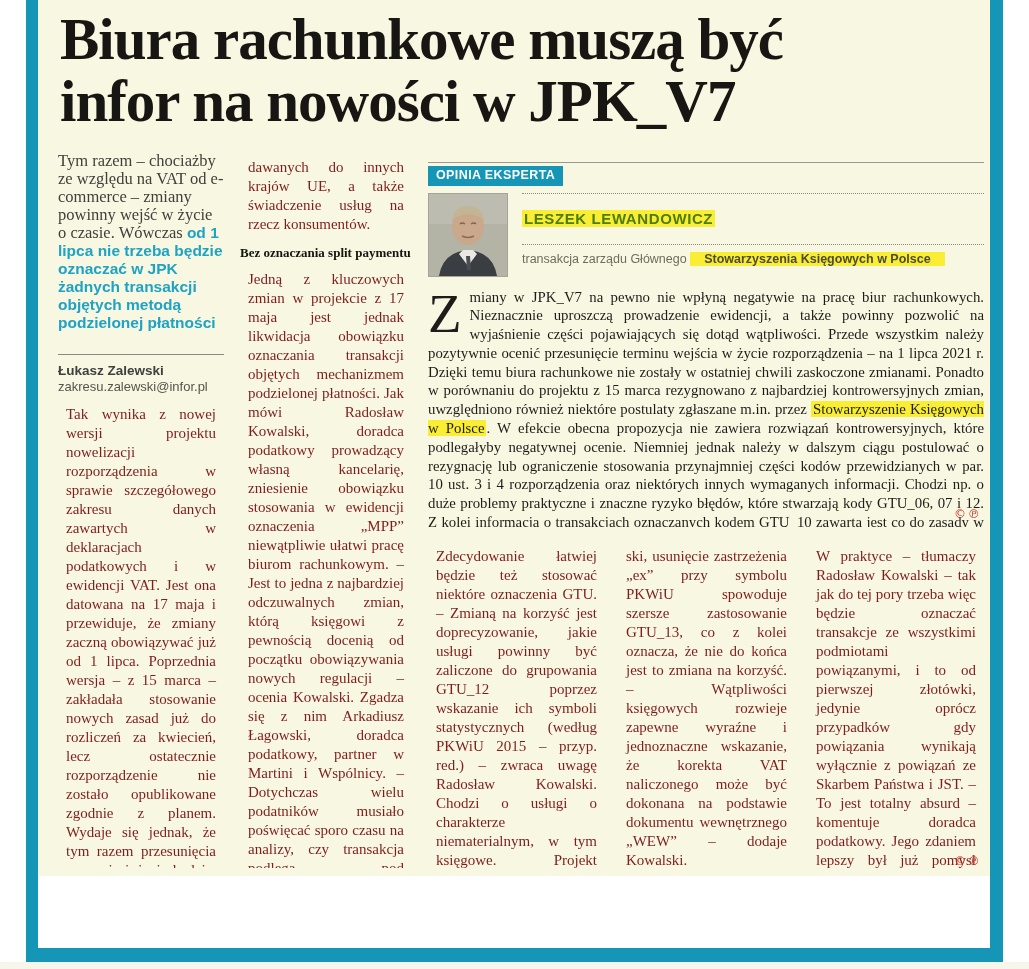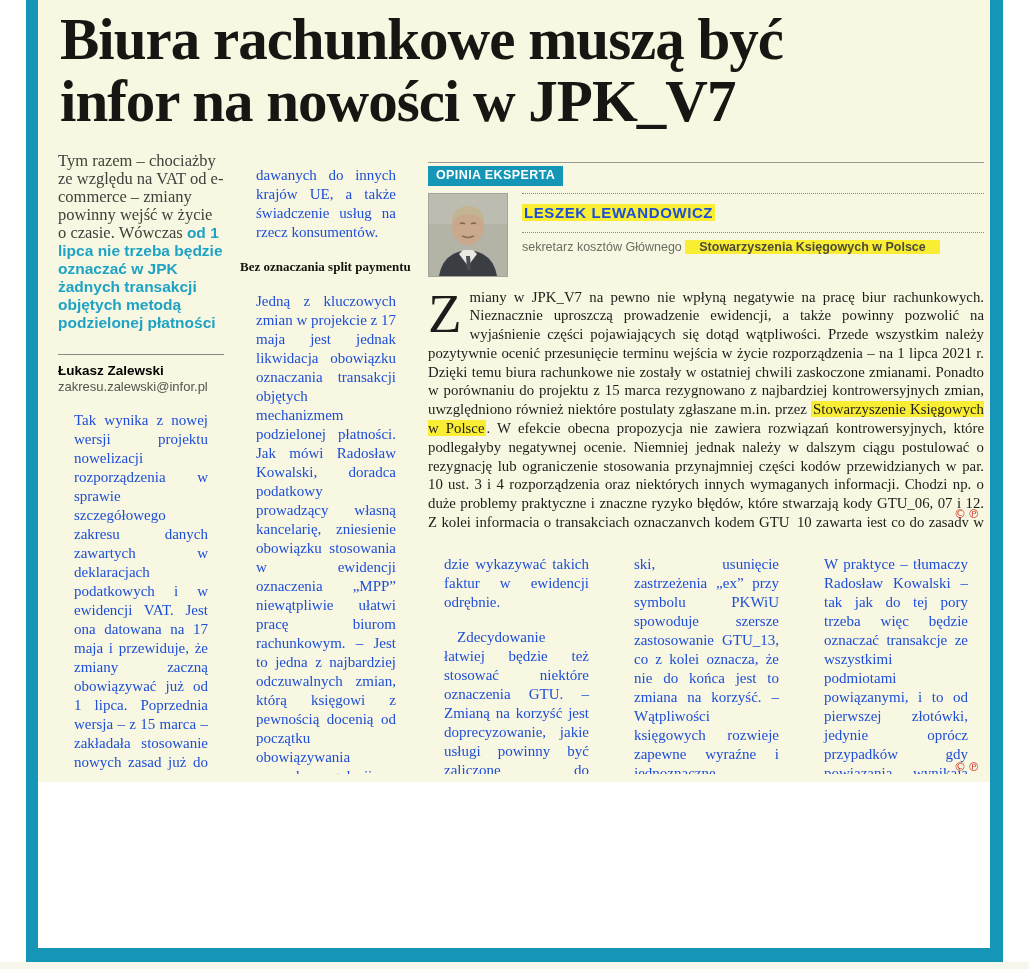--- a/index.html
+++ b/index.html
@@ -5,60 +5,60 @@
   html,body{margin:0;padding:0;background:#ffffff;}
   .stage{position:relative;width:1029px;height:969px;background:#ffffff;overflow:hidden;
          font-family:"Liberation Serif",serif;}
   
   .bar{position:absolute;background:#1596b6;}
   .bar-left{left:26px;top:0;width:12px;height:962px;}
   .bar-right{left:990px;top:0;width:13px;height:962px;}
   .bar-bottom{left:26px;top:948px;width:977px;height:14px;}
   .below-strip{position:absolute;left:0;top:962px;width:1029px;height:7px;background:#f7f6ea;}
   
-  .paper{position:absolute;left:38px;top:0;width:952px;height:782px;background:#f8f7e1;}
+  .paper{position:absolute;left:38px;top:0;width:952px;height:876px;background:#f8f7e1;}
   .headline{position:absolute;left:22px;top:8px;right:8px;margin:0;
             font-family:"Liberation Serif",serif;font-weight:bold;color:#181613;
             font-size:59px;line-height:62px;letter-spacing:-1px;}
   
   .cols{position:absolute;left:20px;top:150px;right:6px;bottom:8px;display:flex;}
   .colA{width:166px;margin-right:16px;overflow:hidden;}
   .colB{width:172px;margin-right:16px;overflow:hidden;}
   .right-zone{flex:1;display:flex;flex-direction:column;overflow:hidden;}
   
   .lede{margin:2px 0 22px;text-align:left;}
   .lede-gray{font:16.5px/17.8px "Liberation Serif",serif;color:#3f3f3c;}
   .lede-blue{font-family:"Liberation Sans",sans-serif;font-weight:bold;
              font-size:15.5px;line-height:17.8px;color:#1fa3c5;}
   .rule{border-top:1px solid #8a8a84;margin:10px 0 7px;}
   .author{font-family:"Liberation Sans",sans-serif;font-weight:bold;font-size:13.5px;
-          line-height:17px;color:#000000;}
+          line-height:17px;color:#404040;}
   .email{font-family:"Liberation Sans",sans-serif;font-size:13px;line-height:16px;
          color:#55544e;margin-bottom:10px;}
   
-  .body-blocks p{margin:16px;font:15px/19px "Liberation Serif",serif;color:#1d4ed8;
+  .body-blocks p{margin:8px;font:15px/19px "Liberation Serif",serif;color:#7f1d1d;
                  text-align:justify;hyphens:auto;-webkit-hyphens:auto;}
   .body-blocks p + p{text-indent:13px;}
   .body-blocks h4{margin:10px 0 3px;font-family:"Liberation Serif",serif;
                   font-weight:bold;font-size:13px;line-height:18px;color:#15140f;}
   .body-blocks h4 + p{text-indent:0;}
   
   .expert-box{height:377px;overflow:hidden;position:relative;flex:none;}
   .expert-toprule{border-top:1px solid #9a9a92;margin-top:12px;}
   .kicker{display:inline-block;margin-top:3px;background:#1596b6;color:#ffffff;
           font-family:"Liberation Sans",sans-serif;font-weight:bold;font-size:12.5px;
           line-height:1;padding:3px 8px 4px;letter-spacing:0.4px;}
   .expert-head{display:flex;margin-top:7px;}
   .photo{width:80px;height:84px;margin-right:14px;flex:none;border:1px solid #a5a49a;
          box-sizing:border-box;background:#b5b5a8;}
   .photo svg{display:block;}
   .id-block{flex:1;padding-top:0;}
   .dotted{border-top:1px dotted #8c8c84;height:0;}
-  .expert-name{margin:10px 0;font-family:"Liberation Sans",sans-serif;font-weight:bold;
-               font-size:15px;line-height:18px;color:#1d4ed8;letter-spacing:0.6px;}
+  .expert-name{margin:16px 0;font-family:"Liberation Sans",sans-serif;font-weight:bold;
+               font-size:15px;line-height:18px;color:#4d7c0f;letter-spacing:0.6px;}
   .hl{background:#f9ee33;padding:0 2px;}
   .expert-role{font-family:"Liberation Sans",sans-serif;font-size:12.5px;line-height:16px;
                color:#6d6c60;margin-top:6px;}
   .expert-role .hlb{background:#f9ee33;font-weight:bold;color:#4c4b38;padding:0 14px;}
   .expert-para{margin-top:11px;font:14.8px/18.8px "Liberation Serif",serif;color:#1d1c1a;
                text-align:justify;hyphens:auto;-webkit-hyphens:auto;}
   .dropcap{float:left;font:400 55px/45px "Liberation Serif",serif;color:#1d1c1a;
            padding:3px 8px 0 0;}
   .cp{color:#cf3a2d;font-family:"DejaVu Sans",sans-serif;font-size:12px;letter-spacing:2px;}
   .expert-cp{position:absolute;right:2px;bottom:6px;}
@@ -114,32 +114,31 @@
                 <ellipse cx="39" cy="32" rx="16" ry="19" fill="#c9a88c"></ellipse>
                 <path d="M23 26 Q25 12 39 12 Q53 12 55 26 Q47 20 39 20 Q31 20 23 26 Z" fill="#c2b594"></path>
                 <path d="M31 30 Q33 28 36 30 M42 30 Q45 28 47 30" stroke="#7a6650" fill="none" stroke-width="1.4"></path>
                 <path d="M33 42 Q39 45 45 42" stroke="#8a6f58" fill="none" stroke-width="1.4"></path>
               </svg>
             </div>
             <div class="id-block">
               <div class="dotted"></div>
               <div class="expert-name"><span class="hl">LESZEK LEWANDOWICZ</span></div>
               <div class="dotted"></div>
-              <div class="expert-role"><span>sekretarz kosztów Głównego </span><span class="hlb">Stowarzyszenia Księgowych w Polsce</span></div>
+              <div class="expert-role"><span>transakcja zarządu Głównego </span><span class="hlb">Stowarzyszenia Księgowych w Polsce</span></div>
             </div>
           </div>
           <div class="expert-para">
             <span class="dropcap">Z</span><span>miany w JPK_V7 na pewno nie wpłyną negatywie na pracę biur rachunkowych. Nieznacznie uproszczą prowadzenie ewidencji, a także powinny pozwolić na wyjaśnienie części pojawiających się dotąd wątpliwości. Przede wszystkim należy pozytywnie ocenić przesunięcie terminu wejścia w życie rozporządzenia – na 1 lipca 2021 r. Dzięki temu biura rachunkowe nie zostały w ostatniej chwili zaskoczone zmianami. Ponadto w porównaniu do projektu z 15 marca rezygnowano z najbardziej kontrowersyjnych zmian, uwzględniono również niektóre postulaty zgłaszane m.in. przez </span><span class="hl">Stowarzyszenie Księgowych w Polsce</span><span>. W efekcie obecna propozycja nie zawiera rozwiązań kontrowersyjnych, które podlegałyby negatywnej ocenie. Niemniej jednak należy w dalszym ciągu postulować o rezygnację lub ograniczenie stosowania przynajmniej części kodów przewidzianych w par. 10 ust. 3 i 4 rozporządzenia oraz niektórych innych wymaganych informacji. Chodzi np. o duże problemy praktyczne i znaczne ryzyko błędów, które stwarzają kody GTU_06, 07 i 12. Z kolei informacja o transakcjach oznaczanych kodem GTU_10 zawarta jest co do zasady w aktach notarialnych przekazywanych organom podatkowym przez notariuszy. Do rozważenia jest także wprowadzenie limitu opartego najlepiej na kwocie faktury, do którego nie byłoby obowiązku stosowania kodów GTU oraz przynajmniej kodu TP, np. 15 tys. zł brutto – w ten sposób większość małych podmiotów zostałaby zwolniona z dodatkowych uciążliwych obowiązków administracyjnych. Należałoby przy tym rozważyć, jakie informacje są rzeczywiście niezbędne dla organów podatkowych i przeanalizować, jak są wykorzystywane dotychczas gromadzone dane. Rezygnacja z części obowiązków wydaje się nadal możliwa.</span>
           </div>
           <span class="cp expert-cp">©℗</span>
         </div>
 
         <div class="bottom-cols">
           <div class="colC body-blocks">
-              <p>dzie wykazywać takich faktur w ewidencji odrębnie.</p>
               <p>Zdecydowanie łatwiej będzie też stosować niektóre oznaczenia GTU. – Zmianą na korzyść jest doprecyzowanie, jakie usługi powinny być zaliczone do grupowania GTU_12 poprzez wskazanie ich symboli statystycznych (według PKWiU 2015 – przyp. red.) – zwraca uwagę Radosław Kowalski. Chodzi o usługi o charakterze niematerialnym, w tym księgowe. Projekt rozszerza też oznaczenie GTU_12 na usługi audytu finansowego. Resort finansów uzasadnia zmianę tym, że są to usługi „wrażliwe”, często wykorzystywane do podwyższania kosztów. W praktyce zatem kod GTU_12 trzeba będzie stosować nie tylko do usług „księgowych”, ale szerzej, bo „w zakresie rachunkowości i audytu finansowego”.</p>
             </div>
           <div class="colD body-blocks">
               <p>ski, usunięcie zastrzeżenia „ex” przy symbolu PKWiU spowoduje szersze zastosowanie GTU_13, co z kolei oznacza, że nie do końca jest to zmiana na korzyść. – Wątpliwości księgowych rozwieje zapewne wyraźne i jednoznaczne wskazanie, że korekta VAT naliczonego może być dokonana na podstawie dokumentu wewnętrznego „WEW” – dodaje Kowalski.</p>
               <h4>Transakcje z podmiotami powiązanymi</h4>
               <p>Nowa wersja projektu pozostawia bez zmian obowiązek oznaczania „TP” w przypadku transakcji między podmiotami powiązanymi. Wcześniej – przypomina Arkadiusz Łagowski – MF proponowało wprowadzenie progu 15 tys. zł dla transakcji zawartej między tymi podmiotami. – Rozwiązanie to jednak było nieprecyzyjne, nie wiadomo było, czy symbol powinien być stosowany dopiero po przekroczeniu progu, czy też „od pierwszej zło-</p>
             </div>
           <div class="colE">
             <div class="body-blocks">
                 <p>W praktyce – tłumaczy Radosław Kowalski – tak jak do tej pory trzeba więc będzie oznaczać transakcje ze wszystkimi podmiotami powiązanymi, i to od pierwszej złotówki, jedynie oprócz przypadków gdy powiązania wynikają wyłącznie z powiązań ze Skarbem Państwa i JST. – To jest totalny absurd – komentuje doradca podatkowy. Jego zdaniem lepszy był już pomysł wprowadzenia limitu 15 tys. zł – choć i on miał mankamenty. Brak limitu oznacza, że nic się nie zmieni, i to właśnie prowadzi do absurdów. Jako transakcję powiązaną trzeba będzie nadal oznaczać np. sprzedaż dokonywaną przez zięcia dla teścia itp. – Najlepszym i jedynym dobrym rozwiązaniem tego problemu byłaby zmiana taka jak w przypadku „MPP”, a więc całkowite uchylenie obowiązku oznaczania „TP” – uważa Radosław Kowalski.</p>

